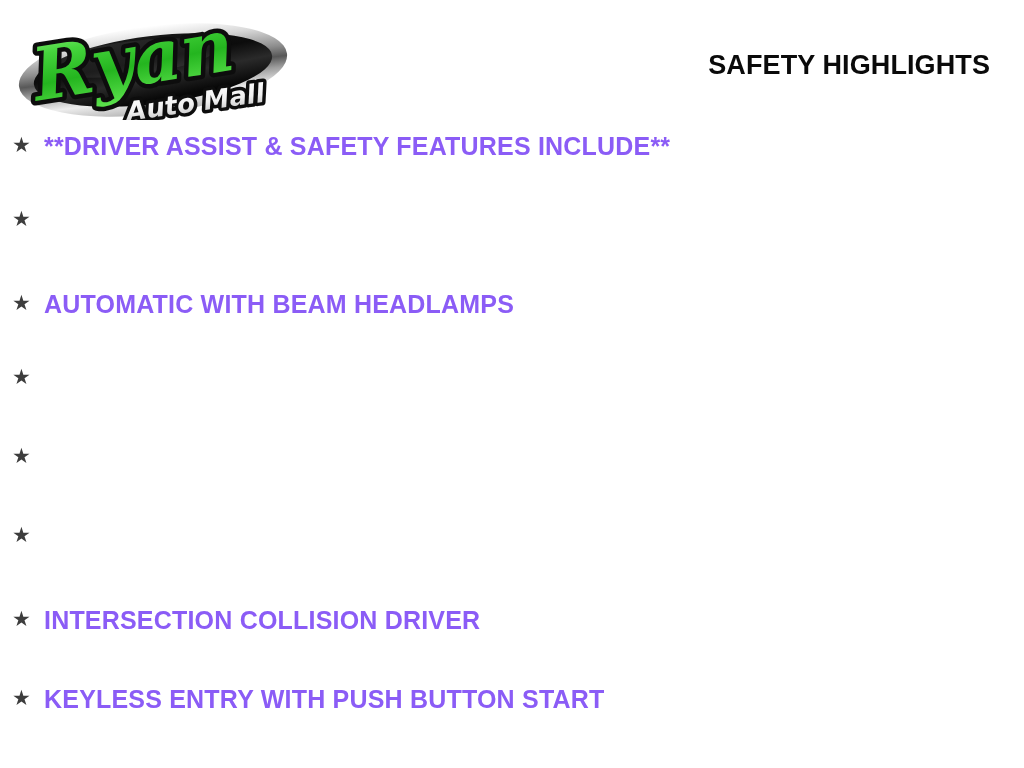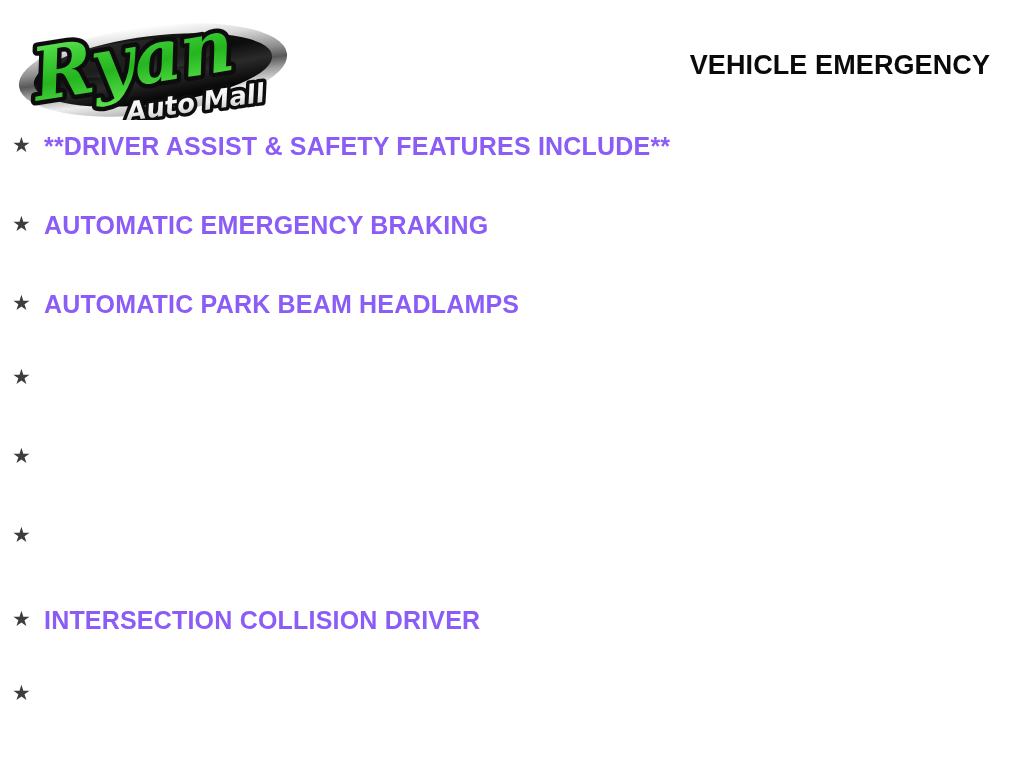--- a/index.html
+++ b/index.html
@@ -137,38 +137,37 @@
           <text x="18" y="74" font-family="'DejaVu Serif', serif" font-size="73" font-style="italic" font-weight="bold" fill="url(#greenGrad)">Ryan</text>
         </g>
 
         <g transform="rotate(-8 190 96)">
           <text x="112" y="102" font-family="'DejaVu Sans', sans-serif" font-size="26" font-style="italic" font-weight="bold" stroke="#0d0d0d" stroke-width="7" stroke-linejoin="round" fill="none">Auto Mall</text>
           <text x="112" y="102" font-family="'DejaVu Sans', sans-serif" font-size="26" font-style="italic" font-weight="bold" fill="url(#silverTxt)">Auto Mall</text>
         </g>
       </svg>
     </div>
 
-    <div class="page-title">VEHICLE EMERGENCY</div>
+    <div class="page-title">SAFETY HIGHLIGHTS</div>
   </div>
 
   <ul class="highlights-list">
 
     <li class="highlight-item">
       <span class="bullet-star">★</span>
       <span class="highlight-text">**DRIVER ASSIST &amp; SAFETY FEATURES INCLUDE**</span>
     </li>
 
     <li class="highlight-item">
       <span class="bullet-star">★</span>
-      <span class="highlight-text">AUTOMATIC EMERGENCY BRAKING</span>
     </li>
 
     <li class="highlight-item">
       <span class="bullet-star">★</span>
-      <span class="highlight-text">AUTOMATIC PARK BEAM HEADLAMPS</span>
+      <span class="highlight-text">AUTOMATIC WITH BEAM HEADLAMPS</span>
     </li>
 
     <li class="highlight-item">
       <span class="bullet-star">★</span>
     </li>
 
     <li class="highlight-item">
       <span class="bullet-star">★</span>
     </li>
 
@@ -176,17 +175,18 @@
       <span class="bullet-star">★</span>
     </li>
 
     <li class="highlight-item">
       <span class="bullet-star">★</span>
       <span class="highlight-text">INTERSECTION COLLISION DRIVER</span>
     </li>
 
     <li class="highlight-item">
       <span class="bullet-star">★</span>
+      <span class="highlight-text">KEYLESS ENTRY WITH PUSH BUTTON START</span>
     </li>
 
   </ul>
 
 </div>
 
 </body></html>

